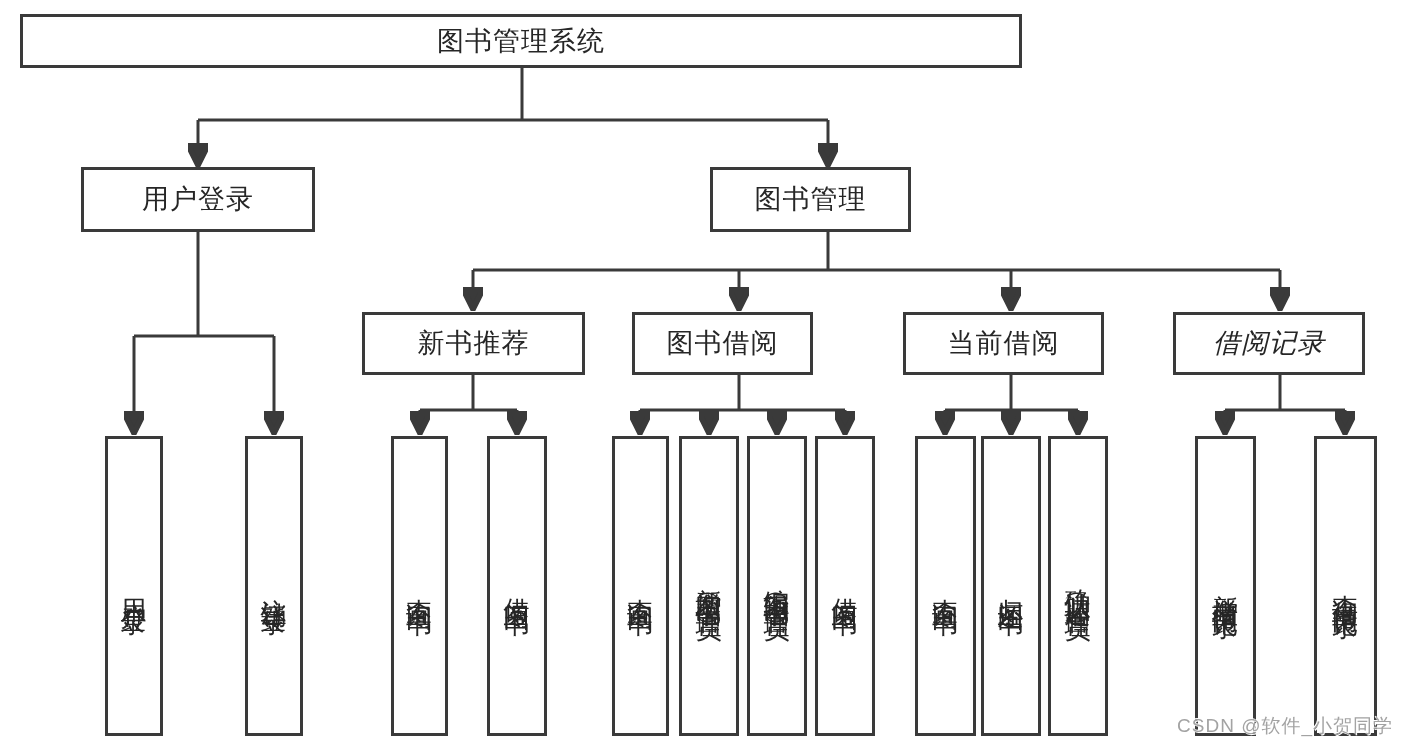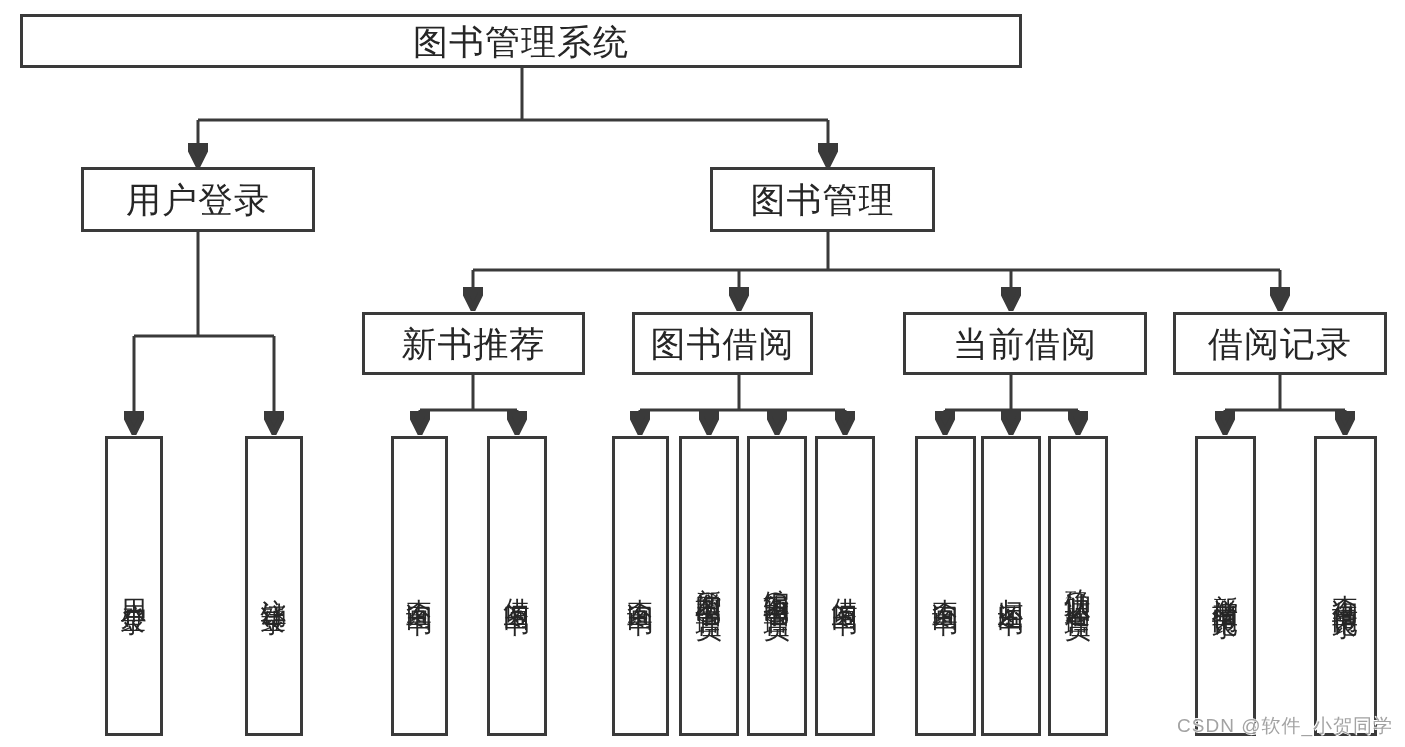--- a/index.html
+++ b/index.html
@@ -19,42 +19,42 @@
   svg.wires{position:absolute;left:0;top:0;z-index:1;}
   svg.wires path{stroke:var(--line);stroke-width:3;fill:none;}
   #arrp{fill:var(--line);}
   .node{
     position:absolute;
     background:#ffffff;
     border:3px solid var(--line);
     color:var(--text);
     display:flex;align-items:center;justify-content:center;
     z-index:2;
-    font-size:35px;
+    font-size:27px;
     line-height:1;
     letter-spacing:1px;
   }
   .node.v{font-size:26px;}
   .node.v .vtxt{
     writing-mode:vertical-rl;
     text-orientation:mixed;
     letter-spacing:4px;
     line-height:1;
     white-space:nowrap;
   }
   
   .n-root{left:20px;top:14px;width:1002px;height:54px;}
   
   .n-l2a{left:81px;top:167px;width:234px;height:65px;}
-  .n-l2b{left:710px;top:167px;width:225px;height:65px;}
+  .n-l2b{left:710px;top:167px;width:201px;height:65px;}
   
   .n-l3a{left:362px;top:312px;width:223px;height:63px;}
   .n-l3b{left:632px;top:312px;width:181px;height:63px;}
-  .n-l3c{left:903px;top:312px;width:244px;height:63px;}
-  .n-l3d{left:1173px;top:312px;width:214px;height:63px;}
+  .n-l3c{left:903px;top:312px;width:201px;height:63px;}
+  .n-l3d{left:1173px;top:312px;width:192px;height:63px;font-style:italic;}
   
   .leaf{top:436px;height:300px;}
   .lf-a1{left:105px;width:58px;}
   .lf-a2{left:245px;width:58px;}
   .lf-b1{left:391px;width:57px;}
   .lf-b2{left:487px;width:60px;}
   .lf-c1{left:612px;width:57px;}
   .lf-c2{left:679px;width:60px;}
   .lf-c3{left:747px;width:60px;}
   .lf-c4{left:815px;width:60px;}

